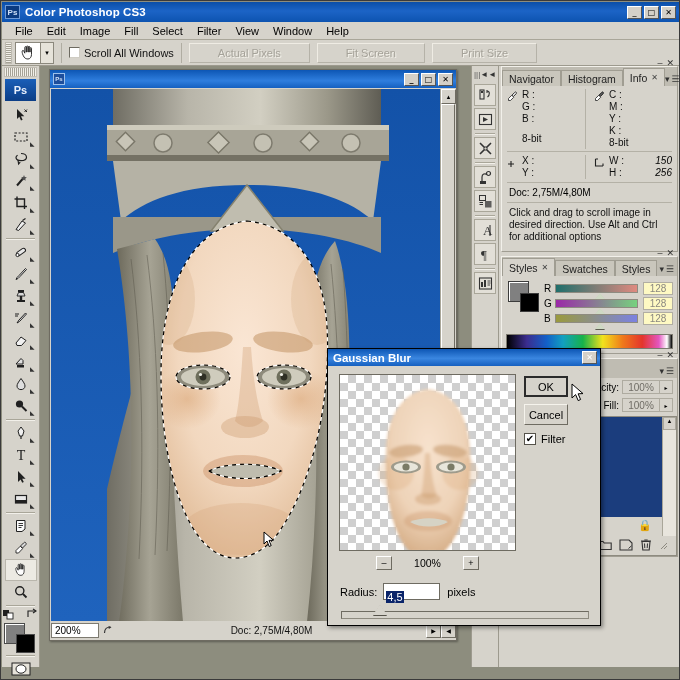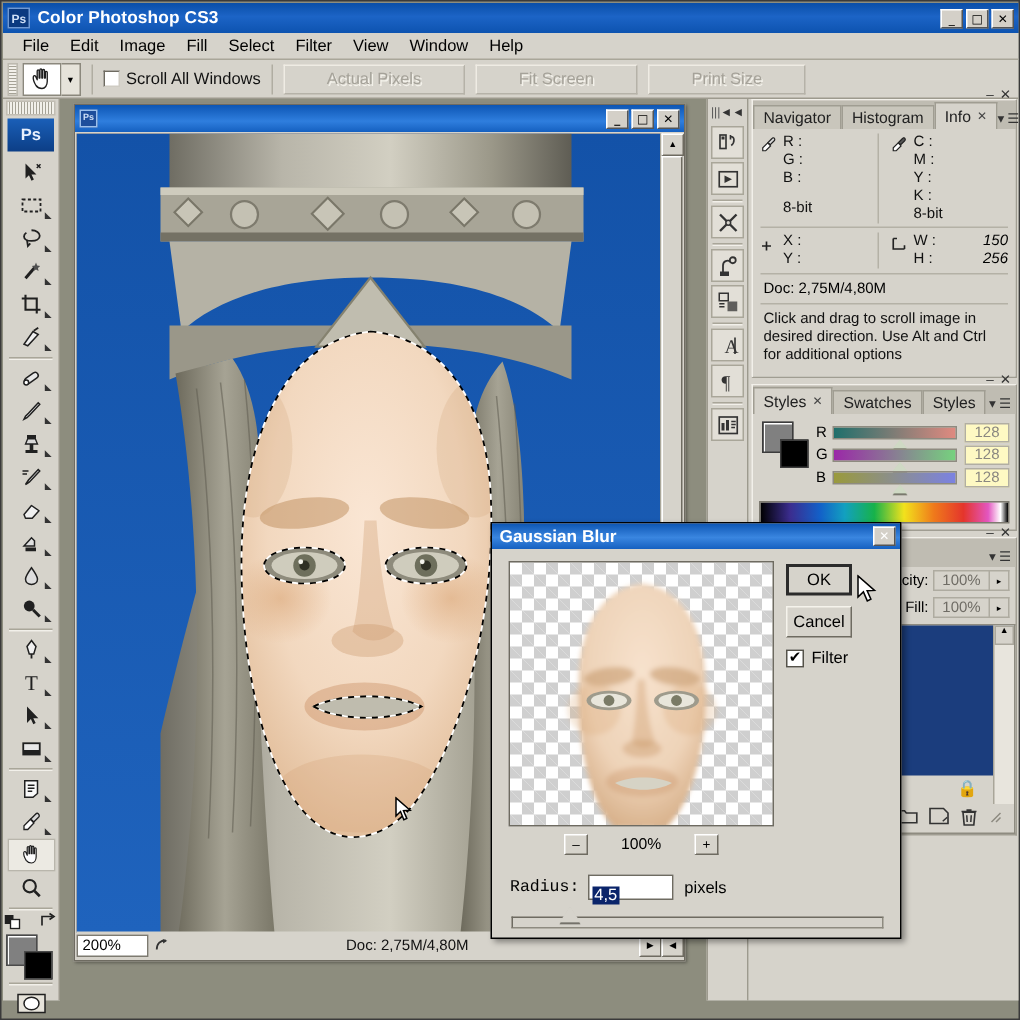--- a/index.html
+++ b/index.html
@@ -272,21 +272,21 @@
     background: #d6d3cb; font-size: 11px;
     display: flex; align-items: center; justify-content: center;
     border: 1px solid #6e6b61; border-top-color: #f5f3ec; border-left-color: #f5f3ec;
   }
   #gb-ok { top: 27px; border: 2px solid #2b2b2b; }
   #gb-cancel { top: 55px; }
   #gb-prev-chk { position: absolute; left: 196px; top: 84px; display: flex; align-items: center; }
   #gb-prev-box { width: 12px; height: 12px; background: #fff; border: 1px solid #55524a;
     margin-right: 5px; font-size: 10px; line-height: 10px; text-align: center; color: #000; }
   #gb-radius-row { position: absolute; left: 12px; top: 234px; display: flex; align-items: center; }
-  #gb-radius-lab { font-size: 11px; margin-right: 6px; font-family: Liberation Mono, monospace; }
+  #gb-radius-lab { font-size: 11px; margin-right: 6px; }
   #gb-radius-field { width: 57px; height: 17px; background: #fff; border: 1px solid #6e6b61;
     display: flex; align-items: center; padding-left: 2px; }
   #gb-radius-val { background: #0a246a; color: #fff; font-size: 11px; padding: 0 1px; margin-top: 10px; }
   #gb-radius-px { font-size: 11px; margin-left: 7px; }
   #gb-slider { position: absolute; left: 13px; top: 262px; width: 248px; height: 8px;
     background: #d6d3cb; border: 1px solid #8e8b80;
     border-top-color:#6e6b61; border-left-color:#6e6b61; }
   #gb-slider-thumb { position: absolute; left: 45px; top: 255px; width: 0; height: 0;
     border-left: 7px solid transparent; border-right: 7px solid transparent;
     border-bottom: 11px solid #d6d3cb; filter: drop-shadow(0 1px 0 #55524a); }

